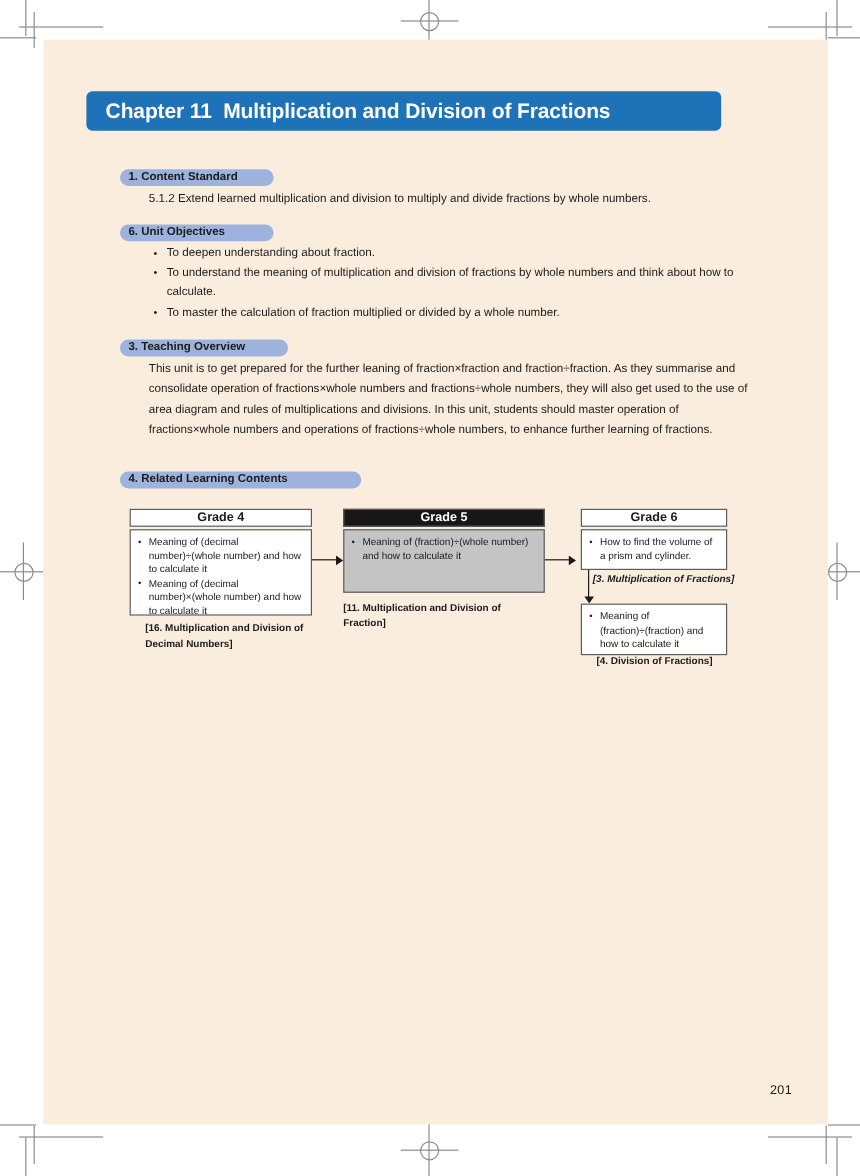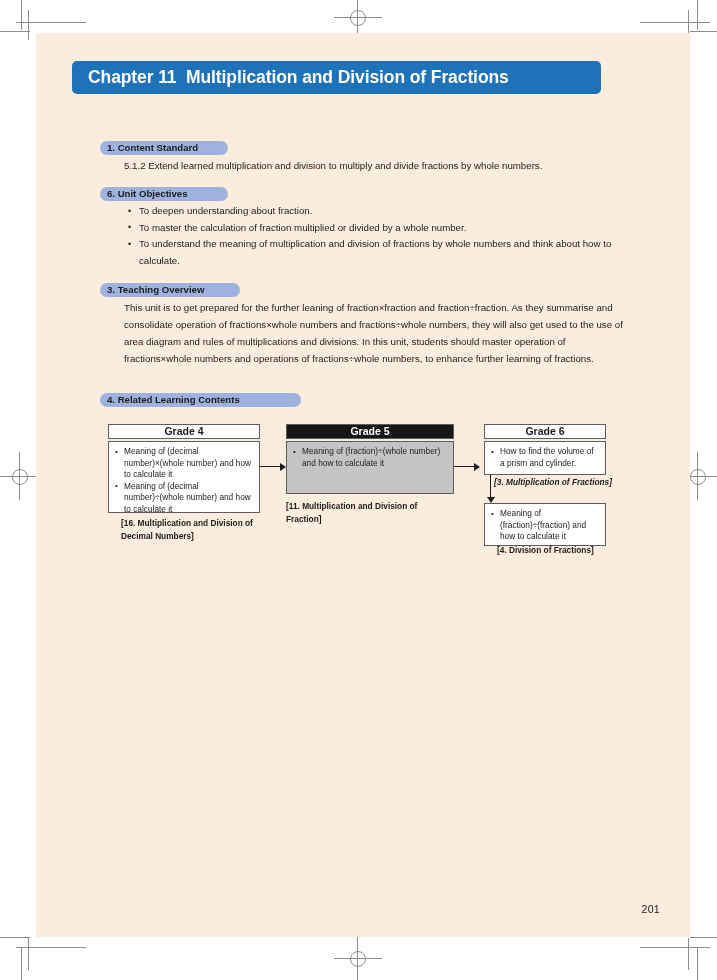--- a/index.html
+++ b/index.html
@@ -42,21 +42,21 @@
     top: 33px;
     width: 654px;
     height: 904px;
     background: #fbeddd;
   }
 
   
   .chapter-bar {
     position: absolute;
     left: 72px;
-    top: 61px;
+    top: 76px;
     width: 529px;
     height: 33px;
     background: #1d72b8;
     border-radius: 5px;
     display: flex;
     align-items: center;
     box-sizing: border-box;
     padding-left: 16px;
   }
   .chapter-bar .title {
@@ -272,42 +272,42 @@
 <div class="sec-label" style="left:100px; top:141px; width:128px;">
   <span>1. Content Standard</span>
 </div>
 <div class="body-text" style="left:124px; top:158px; width:520px;">5.1.2 Extend learned multiplication and division to multiply and divide fractions by whole numbers.</div>
 
 <div class="sec-label" style="left:100px; top:187px; width:128px;">
   <span>6. Unit Objectives</span>
 </div>
 <ul class="bullets" style="left:128px; top:203px; width:502px;">
   <li>To deepen understanding about fraction.</li>
+  <li>To understand the meaning of multiplication and division of fractions by whole numbers and think about how to calculate.</li>
   <li>To master the calculation of fraction multiplied or divided by a whole number.</li>
-  <li>To understand the meaning of multiplication and division of fractions by whole numbers and think about how to calculate.</li>
 </ul>
 
 <div class="sec-label" style="left:100px; top:283px; width:140px;">
   <span>3. Teaching Overview</span>
 </div>
 <div class="para" style="left:124px; top:299px; width:508px;">This unit is to get prepared for the further leaning of fraction×fraction and fraction÷fraction. As they summarise and consolidate operation of fractions×whole numbers and fractions÷whole numbers, they will also get used to the use of area diagram and rules of multiplications and divisions. In this unit, students should master operation of fractions×whole numbers and operations of fractions÷whole numbers, to enhance further learning of fractions.</div>
 
 <div class="sec-label" style="left:100px; top:393px; width:201px;">
   <span>4. Related Learning Contents</span>
 </div>
 
 <div class="diagram">
 
   <div class="gbox-head white" style="left:108px; top:424px; width:152px;">
     <span>Grade 4</span>
   </div>
   <div class="gbox-body white" style="left:108px; top:441px; width:152px; height:72px;">
     <ul>
+      <li>Meaning of (decimal number)÷(whole number) and how to calculate it</li>
       <li>Meaning of (decimal number)×(whole number) and how to calculate it</li>
-      <li>Meaning of (decimal number)÷(whole number) and how to calculate it</li>
     </ul>
   </div>
   <div class="gcaption" style="left:121px; top:517px; width:140px;">[16. Multiplication and Division of Decimal Numbers]</div>
 
   <div class="arrow-line" style="left:260px; top:466px; width:22px; height:1.3px;"></div>
   <div class="arrow-head-r" style="left:280px; top:463px;"></div>
 
   <div class="gbox-head black" style="left:286px; top:424px; width:168px;">
     <span>Grade 5</span>
   </div>

